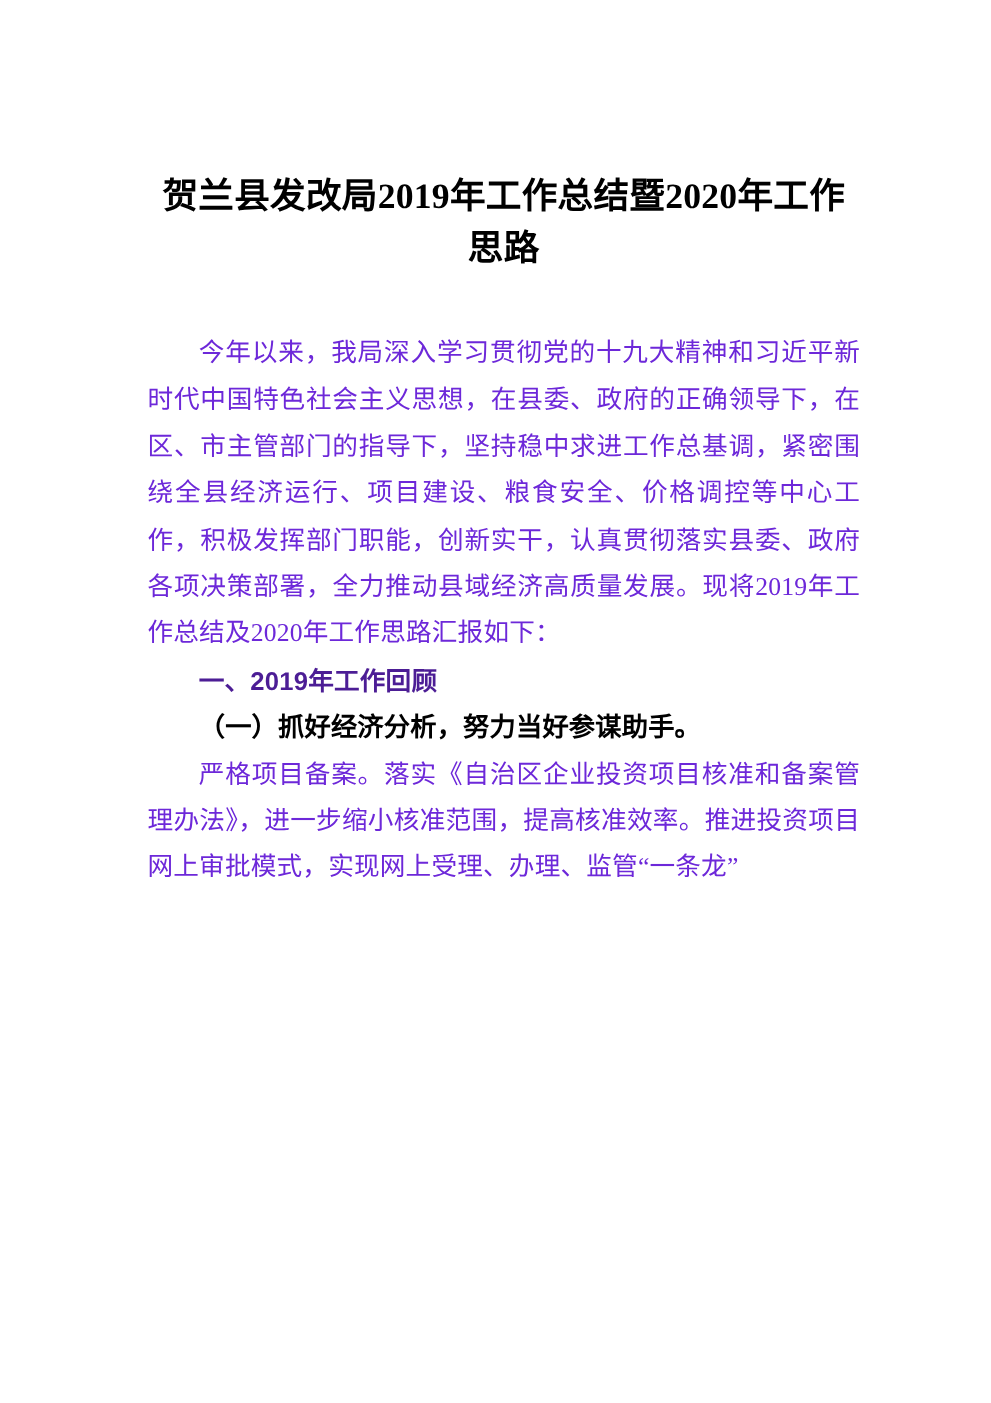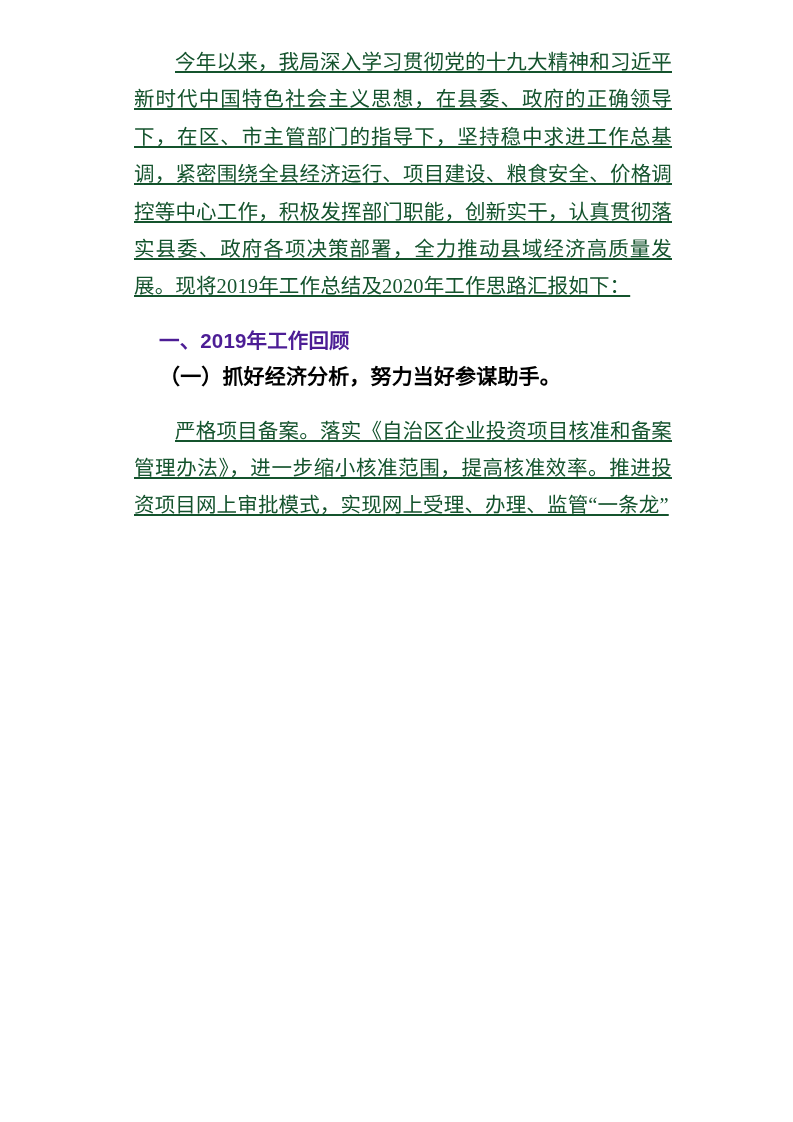--- a/index.html
+++ b/index.html
@@ -35,31 +35,30 @@
     font-size: 28.5px;
     line-height: 42px;
     text-align: center;
     color: #000000;
     letter-spacing: 0.2px;
     word-break: break-all;
   }
 
   
   .para {
-    margin: 16px;
+    margin: 0;
     font-family: "Liberation Serif", "DejaVu Serif", serif;
     font-size: 20.5px;
     line-height: 37.4px;
-    color: #14532d;
+    color: #6d28d9;
     text-align: justify;
     text-justify: inter-ideograph;
     text-indent: 41px;
     word-break: break-all;
     letter-spacing: 0.15px;
-    text-decoration: underline;
   }
 
   .para-first {
     margin-top: 44px;
   }
 
   
   .heading-1 {
     margin: 0;
     font-family: "Liberation Sans", "DejaVu Sans", sans-serif;
@@ -84,20 +83,21 @@
     word-break: break-all;
     letter-spacing: 0.15px;
   }
 </style>
 </head>
 <body>
 
 <div class="page">
   <div class="doc-body">
 
+    <h1 class="doc-title">贺兰县发改局2019年工作总结暨2020年工作思路</h1>
 
     <p class="para para-first">今年以来，我局深入学习贯彻党的十九大精神和习近平新时代中国特色社会主义思想，在县委、政府的正确领导下，在区、市主管部门的指导下，坚持稳中求进工作总基调，紧密围绕全县经济运行、项目建设、粮食安全、价格调控等中心工作，积极发挥部门职能，创新实干，认真贯彻落实县委、政府各项决策部署，全力推动县域经济高质量发展。现将2019年工作总结及2020年工作思路汇报如下：</p>
 
     <h2 class="heading-1">一、2019年工作回顾</h2>
 
     <h3 class="heading-2">（一）抓好经济分析，努力当好参谋助手。</h3>
 
 
 
     <p class="para">严格项目备案。落实《自治区企业投资项目核准和备案管理办法》，进一步缩小核准范围，提高核准效率。推进投资项目网上审批模式，实现网上受理、办理、监管“一条龙”</p>

